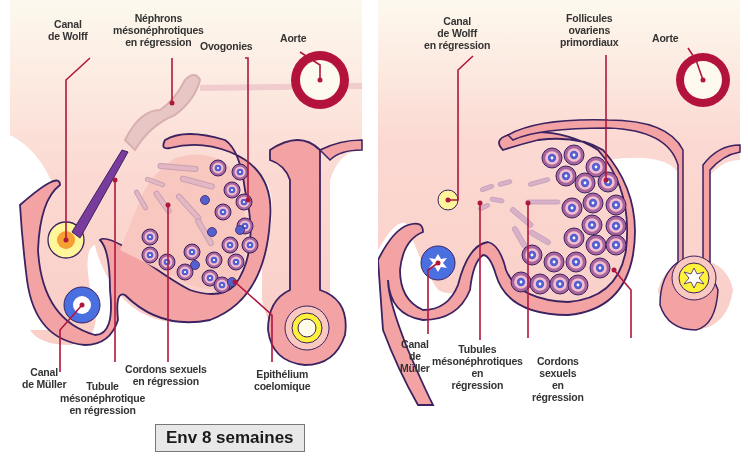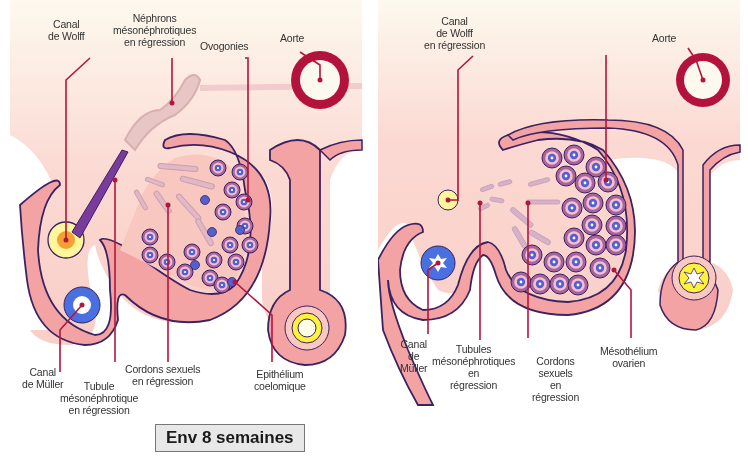--- a/index.html
+++ b/index.html
@@ -3,21 +3,21 @@
 <meta charset="utf-8">
 <style>
   html, body { margin:0; padding:0; }
   body { width:748px; height:460px; background:#ffffff; position:relative; overflow:hidden;
          font-family:"Liberation Sans", sans-serif; }
   .panel { position:absolute; top:0; height:460px; }
   #panel-left { left:0; width:370px; }
   #panel-right { left:378px; width:370px; }
   svg { position:absolute; left:0; top:0; }
   .lbl { position:absolute; font-size:10.5px; line-height:12px; color:#333; text-align:center;
-         font-weight:normal; letter-spacing:-0.2px; white-space:nowrap; }
+         font-weight:bold; letter-spacing:-0.2px; white-space:nowrap; }
   .lbl span { display:block; }
   .caption { position:absolute; background:#e8e8e8; border:1.5px solid #777; font-weight:bold;
              font-size:17px; color:#1a1a1a; padding:3px 10px; white-space:nowrap; }
 </style>
 </head>
 <body>
 
 <div class="panel" id="panel-left">
   <svg width="370" height="460">
     <defs>
@@ -426,37 +426,38 @@
         <circle cx="150" cy="203" r="2.5"></circle>
       <circle cx="236" cy="270" r="2.5"></circle>
     </g>
   </svg>
 
   <div class="lbl" style="left:46px;top:15px;">
     <span>Canal</span>
     <span>de Wolff</span>
     <span>en régression</span>
   </div>
+  <div class="lbl" style="left:182px;top:12px;">
+    <span>Follicules</span>
+    <span>ovariens</span>
+    <span>primordiaux</span>
+  </div>
   <div class="lbl" style="left:274px;top:32px;">
     <span>Aorte</span>
   </div>
   <div class="lbl" style="left:22px;top:338px;">
     <span>Canal</span>
     <span>de</span>
     <span>Müller</span>
   </div>
   <div class="lbl" style="left:54px;top:343px;">
     <span>Tubules</span>
     <span>mésonéphrotiques</span>
     <span>en</span>
     <span>régression</span>
   </div>
   <div class="lbl" style="left:154px;top:336px;margin-top:19px;">
     <span>Cordons</span>
     <span>sexuels</span>
     <span>en</span>
     <span>régression</span>
   </div>
-  <div class="lbl" style="left:222px;top:345px;">
-    <span>Mésothélium</span>
-    <span>ovarien</span>
-  </div>
 </div>
 
 </body></html>

